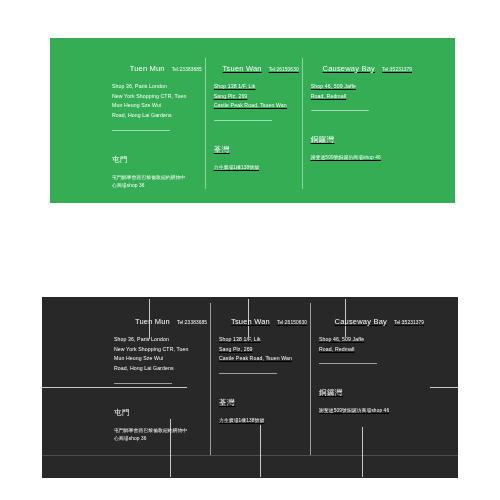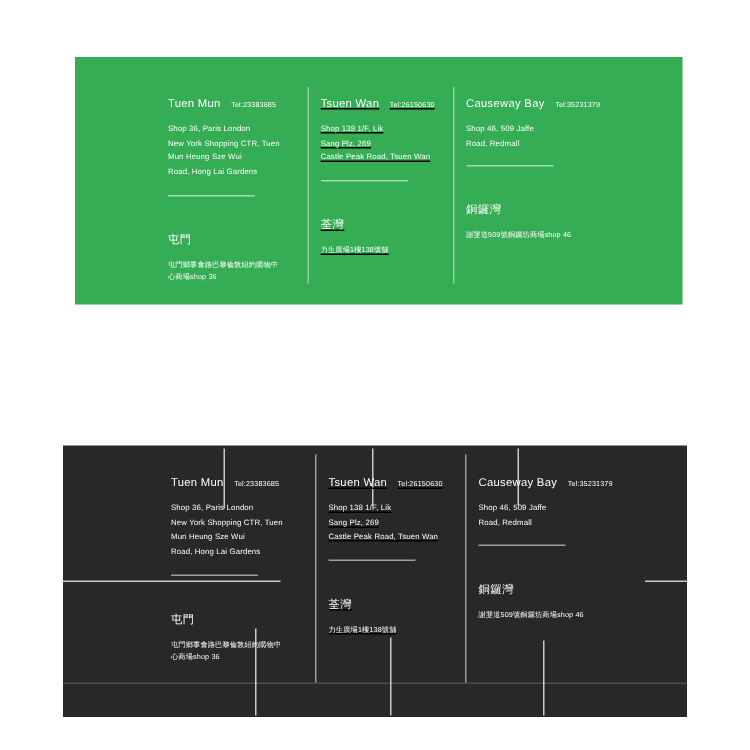--- a/index.html
+++ b/index.html
@@ -31,40 +31,41 @@
   #panel-green .columns{left:62px;top:26px;width:300px;height:115px;}
   #panel-dark  .columns{left:72px;top:20px;width:310px;height:120px;}
 
   .col{
     position:relative;
     box-sizing:border-box;
     padding-right:12px;
   }
   .col.c1{width:105px;}
   .col.c2{width:100px;text-decoration:underline;}
-  .col.c3{width:105px;padding-right:0;}
+  .col.c3{width:105px;padding-right:0;text-decoration:underline;}
 
   
   .col.c2::before,.col.c3::before{
     content:"";
     position:absolute;
     left:-9px;top:-6px;bottom:-10px;
     width:1px;
     background:rgba(255,255,255,.45);
   }
   #panel-dark .col.c2::before,#panel-dark .col.c3::before{
     background:rgba(255,255,255,.55);
     top:-14px;bottom:-18px;
   }
 
   .hdr{
     display:flex;
     align-items:baseline;
     white-space:nowrap;
     margin-bottom:9px;
+    justify-content:flex-end;
   }
   .name{
     font-size:7.5px;
     color:#ffffff;
     letter-spacing:.2px;
   }
   .tel{
     font-size:4.8px;
     color:#ffffff;
     margin-left:7px;

